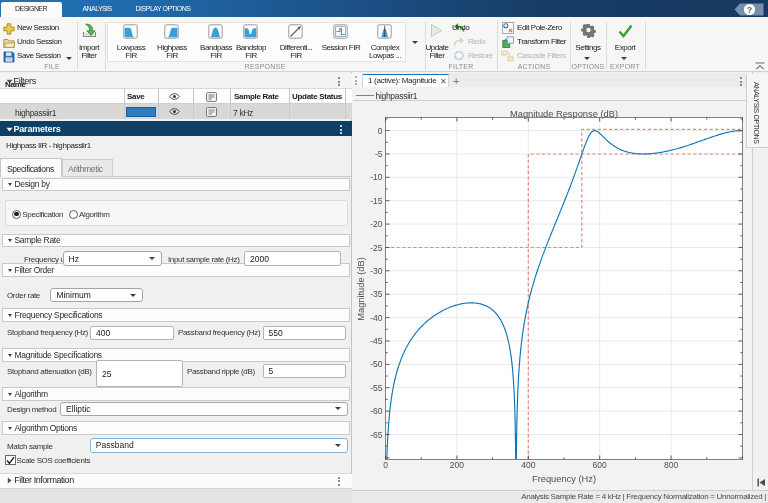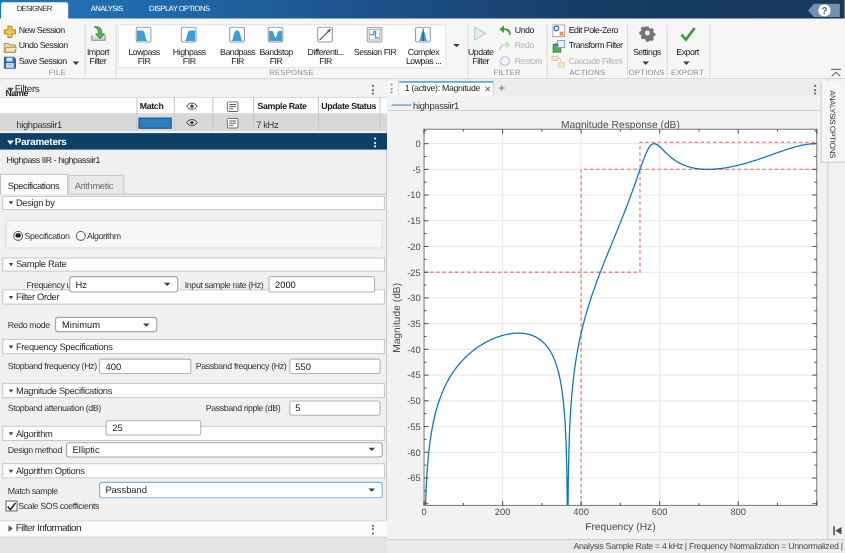--- a/index.html
+++ b/index.html
@@ -112,21 +112,21 @@
       <path d="M5.2 1L1 4.5 5.2 8z" fill="#3f9c35"></path>
     </svg></span>
 <span class="ico" style="left:453px;top:36px"><svg width="12" height="11" viewBox="0 0 12 11" style="">
       <path d="M1.5 9.5c0-3.4 2.2-5 5.5-5h1.6" fill="none" stroke="#c9dfc5" stroke-width="1.7"></path>
       <path d="M6.8 1L11 4.5 6.8 8z" fill="#c9dfc5"></path>
     </svg></span>
 <span class="ico" style="left:453px;top:50px"><svg width="12" height="11" viewBox="0 0 12 11" style="">
       <path d="M2 5.5a4 4 0 1 1 1.2 2.9" fill="none" stroke="#c3d4e4" stroke-width="1.6"></path>
       <path d="M1 5L4 7.5 1.3 9.8z" fill="#c3d4e4"></path>
     </svg></span>
-<span class="tt" style="left:468px;top:22.8px">Undo</span>
+<span class="tt" style="left:452px;top:22.8px">Undo</span>
 <span class="tt gt" style="left:468px;top:36.8px">Redo</span>
 <span class="tt gt" style="left:468px;top:50.8px">Restore</span>
 <span class="ico" style="left:502px;top:22px"><svg width="12" height="12" viewBox="0 0 12 12" style="">
       <rect x="0.6" y="0.6" width="10.8" height="10.8" fill="#fff" stroke="#9b9b9b" stroke-width="0.9"></rect>
       <circle cx="3.8" cy="3.8" r="2" fill="none" stroke="#2e75b6" stroke-width="1.1"></circle>
       <path d="M6.8 6.8l3.4 3.4M10.2 6.8L6.8 10.2" stroke="#e07b39" stroke-width="1.2"></path>
     </svg></span>
 <span class="ico" style="left:502px;top:36px"><svg width="12" height="12" viewBox="0 0 12 12" style="">
       <rect x="0.8" y="4.5" width="7" height="7" fill="#4caf50" stroke="#2e7d32" stroke-width="0.8"></rect>
       <rect x="5" y="0.8" width="6.4" height="6.4" fill="#eaf1fa" stroke="#7a93b5" stroke-width="0.8"></rect>
@@ -170,21 +170,21 @@
   </span>
 <div style="position:absolute;left:0;top:88px;width:352px;height:16px;background:#fdfdfd;border-top:1px solid #d9d9d9;border-bottom:1px solid #cfcfcf"></div>
 <div style="position:absolute;left:0;top:104px;width:352px;height:15px;background:#d8d8d8"></div>
 <div style="position:absolute;left:123.75px;top:88px;width:1px;height:31px;background:#c9c9c9"></div>
 <div style="position:absolute;left:157.5px;top:88px;width:1px;height:31px;background:#c9c9c9"></div>
 <div style="position:absolute;left:192.9px;top:88px;width:1px;height:31px;background:#c9c9c9"></div>
 <div style="position:absolute;left:230.4px;top:88px;width:1px;height:31px;background:#c9c9c9"></div>
 <div style="position:absolute;left:289.2px;top:88px;width:1px;height:31px;background:#c9c9c9"></div>
 <div style="position:absolute;left:345px;top:88px;width:1px;height:31px;background:#c9c9c9"></div>
 <span class="thead" style="left:5px;top:80px">Name</span>
-<span class="thead" style="left:127px;top:92px">Match</span>
+<span class="thead" style="left:127px;top:92px">Save</span>
 <span class="ico" style="left:169px;top:93px"><svg width="11" height="7" viewBox="0 0 11 7" style="">
       <path d="M0.7 3.5C2.2 1.4 3.8 0.7 5.5 0.7s3.3 0.7 4.8 2.8C8.8 5.6 7.2 6.3 5.5 6.3S2.2 5.6 0.7 3.5z" fill="none" stroke="#3c3c3c" stroke-width="0.9"></path>
       <circle cx="5.5" cy="3.5" r="1.5" fill="#3c3c3c"></circle>
     </svg></span>
 <span class="ico" style="left:206px;top:91.5px"><svg width="11" height="10" viewBox="0 0 11 10" style="">
       <rect x="0.6" y="0.6" width="9.8" height="8.8" rx="1" fill="#fff" stroke="#5c5c5c" stroke-width="0.9"></rect>
       <line x1="2.4" y1="3" x2="8.6" y2="3" stroke="#5c5c5c" stroke-width="0.9"></line>
       <line x1="2.4" y1="5" x2="8.6" y2="5" stroke="#5c5c5c" stroke-width="0.9"></line>
       <line x1="2.4" y1="7" x2="6" y2="7" stroke="#5c5c5c" stroke-width="0.9"></line>
     </svg></span>
@@ -231,28 +231,28 @@
 <div style="position:absolute;left:4.5px;top:199.5px;width:343px;height:26.5px;background:#f7f7f7;border:1px solid #dcdcdc;border-radius:2px"></div>
 <div style="position:absolute;left:11.7px;top:209.6px;width:9.4px;height:9.4px;border:1px solid #5f5f5f;border-radius:50%;background:#fff"></div>
 <div style="position:absolute;left:14.2px;top:212.1px;width:4.4px;height:4.4px;border-radius:50%;background:#1a1a1a"></div>
 <span class="lb" style="left:22.3px;top:210.3px">Specification</span>
 <div style="position:absolute;left:68.8px;top:209.6px;width:9.4px;height:9.4px;border:1px solid #5f5f5f;border-radius:50%;background:#fff"></div>
 <span class="lb" style="left:79px;top:210.3px">Algorithm</span>
 <span class="lb" style="left:24px;top:254.6px">Frequency units</span>
 <div class="cb" style="left:62.6px;top:251px;width:99px;height:15px">Hz<span style="display:inline-block;width:0;height:0;border-left:3px solid transparent;border-right:3px solid transparent;border-top:3.6px solid #3c3c3c"></span></div>
 <span class="lb" style="left:168px;top:254.6px">Input sample rate (Hz)</span>
 <div class="in" style="left:244px;top:251px;width:97px;height:15px">2000</div>
-<span class="lb" style="left:7px;top:291.2px">Redo mode</span>
+<span class="lb" style="left:7px;top:291.2px">Order rate</span>
 <div class="cb" style="left:50.4px;top:288px;width:92.6px;height:14px">Minimum<span style="display:inline-block;width:0;height:0;border-left:3px solid transparent;border-right:3px solid transparent;border-top:3.6px solid #3c3c3c"></span></div>
 <span class="lb" style="left:7px;top:328.4px">Stopband frequency (Hz)</span>
 <div class="in" style="left:90px;top:325.5px;width:84.3px;height:14px">400</div>
 <span class="lb" style="left:178px;top:328.4px">Passband frequency (Hz)</span>
 <div class="in" style="left:262.5px;top:325.5px;width:83px;height:14px">550</div>
 <span class="lb" style="left:7px;top:366.5px">Stopband attenuation (dB)</span>
-<div class="in" style="left:96px;top:382px;width:87px;height:14px">25</div>
+<div class="in" style="left:96px;top:360px;width:87px;height:27px">25</div>
 <span class="lb" style="left:187px;top:366.5px">Passband ripple (dB)</span>
 <div class="in" style="left:262.5px;top:363.5px;width:83px;height:14px">5</div>
 <span class="lb" style="left:7px;top:404.6px">Design method</span>
 <div class="cb" style="left:60px;top:401.5px;width:288px;height:14.5px">Elliptic<span style="display:inline-block;width:0;height:0;border-left:3px solid transparent;border-right:3px solid transparent;border-top:3.6px solid #3c3c3c"></span></div>
 <span class="lb" style="left:7px;top:441.6px">Match sample</span>
 <div class="cb" style="left:89.8px;top:438px;width:258px;height:14.5px;border:1px solid #82b4de">Passband<span style="display:inline-block;width:0;height:0;border-left:3px solid transparent;border-right:3px solid transparent;border-top:3.6px solid #3c3c3c"></span></div>
 <div style="position:absolute;left:5.2px;top:455px;width:10.4px;height:10.4px;background:#fff;border:1px solid #6b6b6b"></div>
 <svg class="ico" style="position:absolute;left:6.4px;top:456px" width="9" height="9">
     <path d="M1 4.5l2.4 2.8L8 1.2" fill="none" stroke="#222" stroke-width="1.4"></path>
   </svg>

